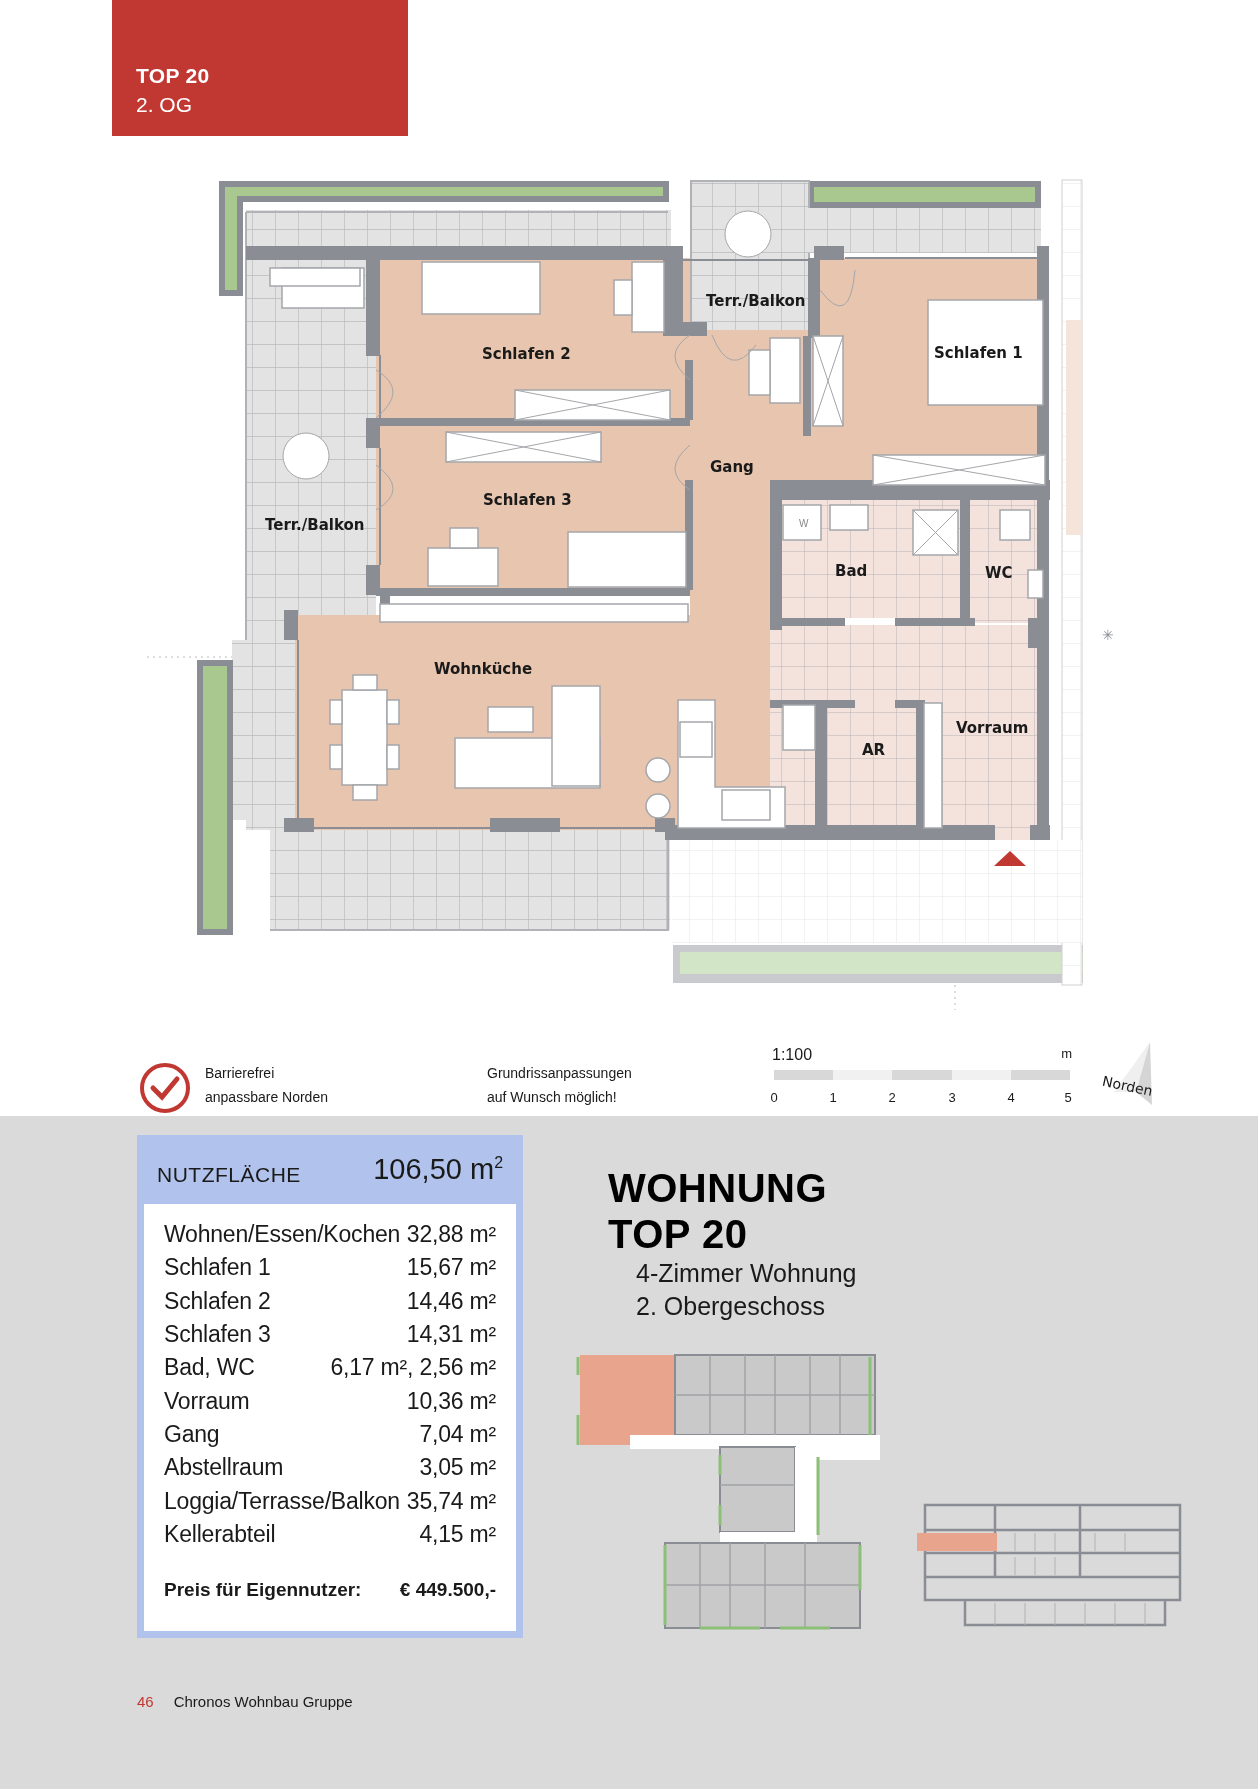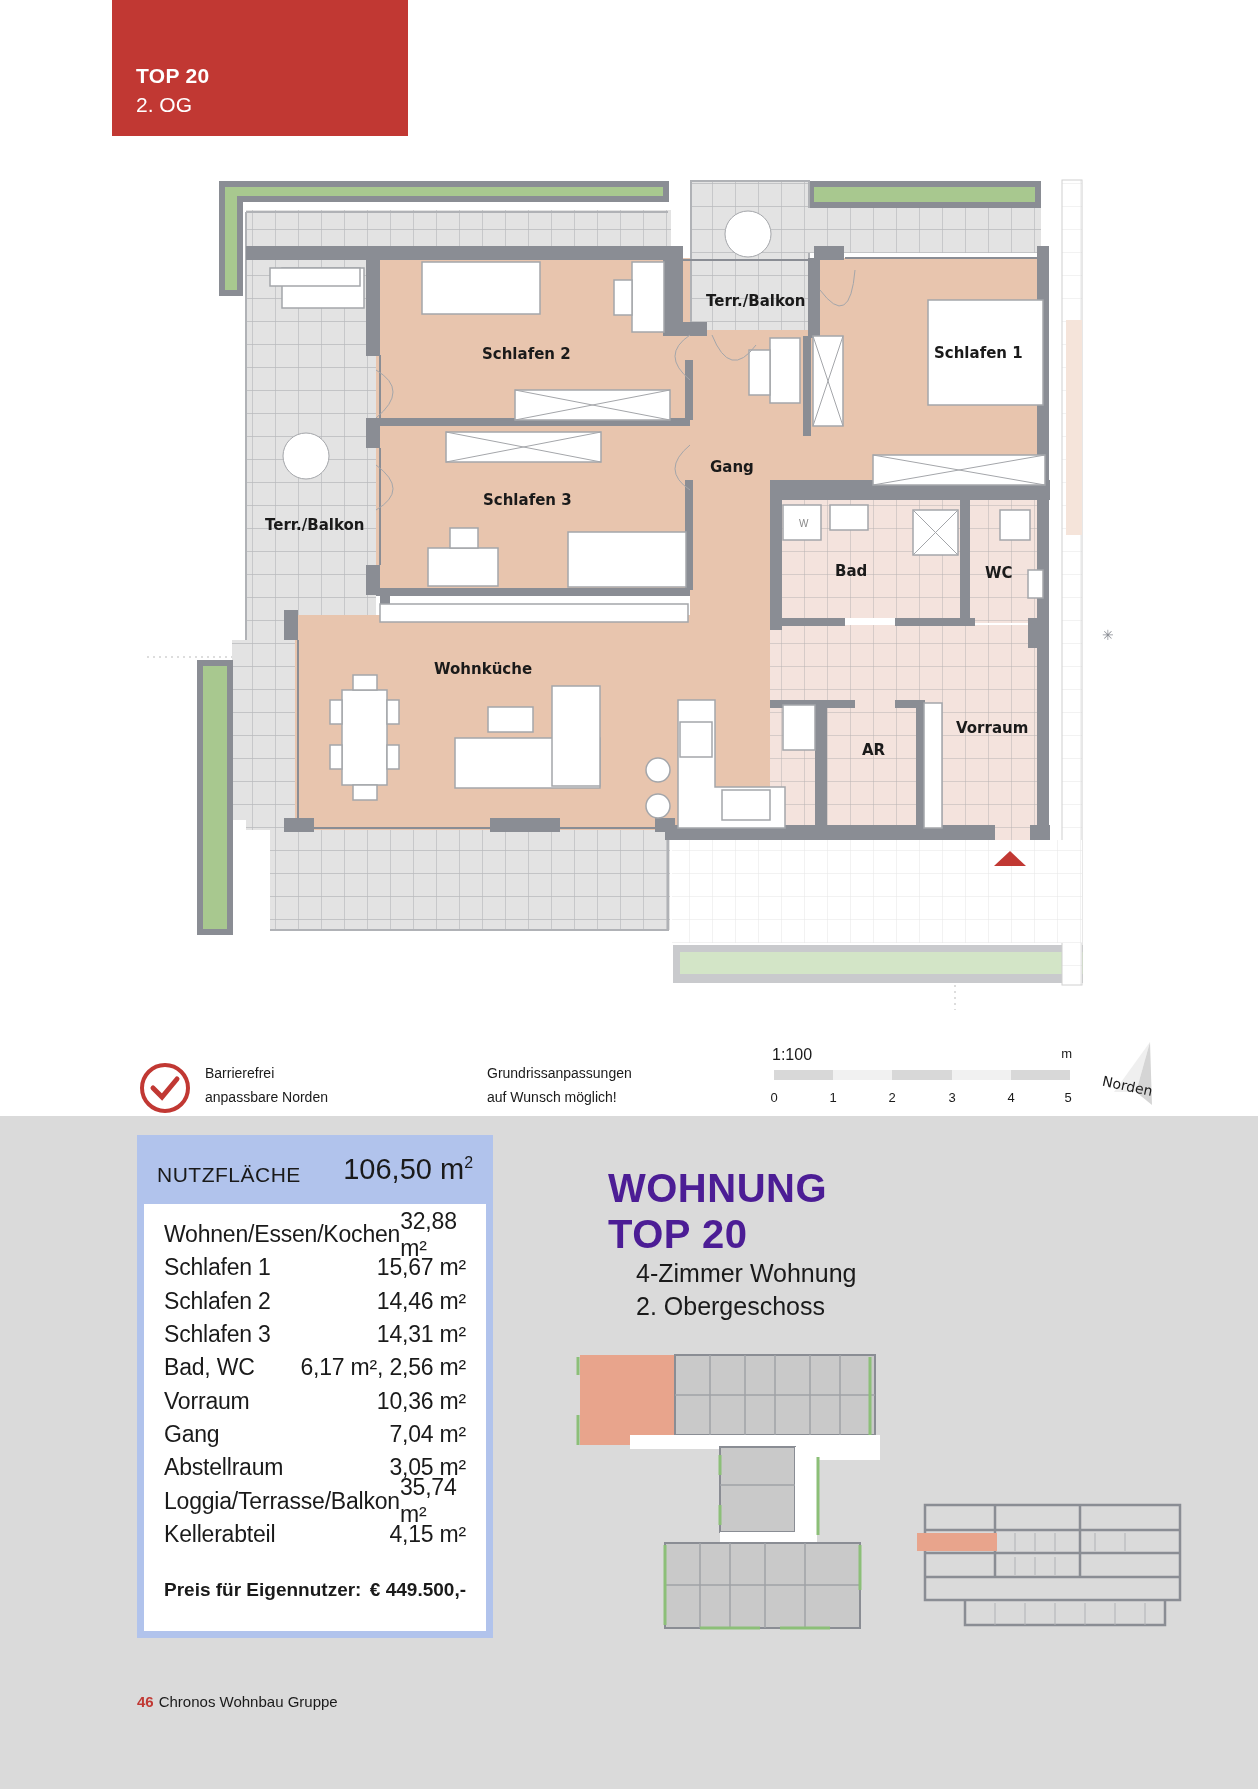--- a/index.html
+++ b/index.html
@@ -12,35 +12,35 @@
   .legend-item { position: absolute; font-size: 14px; line-height: 24px; color: #1a1a1a; }
   .scale { position: absolute; left: 772px; top: 1044px; width: 300px; height: 70px; }
   .scale .ratio { position: absolute; left: 0; top: 2px; font-size: 16px; }
   .scale .unit { position: absolute; right: 0; top: 2px; font-size: 13px; }
   .scale .bar { position: absolute; left: 2px; top: 26px; width: 296px; height: 10px; display: flex; }
   .scale .bar span { flex: 1; }
   .scale .ticks { position: absolute; left: 0; top: 46px; width: 300px; height: 20px; }
   .scale .ticks span { position: absolute; font-size: 13px; transform: translateX(-50%); }
   .north { position: absolute; left: 1098px; top: 1020px; width: 80px; height: 90px; }
   .gray { position: absolute; left: 0; top: 1116px; width: 1258px; height: 673px; background: #dadada; }
-  .card { position: absolute; left: 137px; top: 1135px; width: 356px; height: 503px; background: #b1c3ec; padding: 7px; }
+  .card { position: absolute; left: 137px; top: 1135px; width: 386px; height: 503px; background: #b1c3ec; padding: 7px; }
   .card-inner { position: absolute; left: 7px; top: 69px; right: 7px; bottom: 7px; background: #fff; }
   .card-head { position: absolute; left: 20px; top: 18px; right: 20px; height: 40px; }
   .card-head .lbl { position: absolute; left: 0; top: 10px; font-size: 21px; letter-spacing: 0.5px; }
   .card-head .val { position: absolute; right: 0; top: 0; font-size: 29px; }
   sup { font-size: 0.55em; vertical-align: super; line-height: 0; }
   .rows { position: absolute; left: 20px; right: 20px; top: 14px; }
   .row { height: 33.3px; display: flex; justify-content: space-between; align-items: center; font-size: 23px; letter-spacing: -0.2px; }
   .price { position: absolute; left: 20px; right: 20px; bottom: 30px; display: flex; justify-content: space-between; font-size: 19px; font-weight: bold; }
   .title { position: absolute; left: 608px; top: 1165px; }
-  .title .t1, .title .t2 { color: #4c1d95; font-size: 40px; font-weight: bold; line-height: 46px; letter-spacing: 0.5px; }
+  .title .t1, .title .t2 { color: #000000; font-size: 40px; font-weight: bold; line-height: 46px; letter-spacing: 0.5px; }
   .title .s1, .title .s2 { font-size: 25px; line-height: 33px; color: #1a1a1a; margin-left: 28px; }
   .mini { position: absolute; }
   .footer { position: absolute; left: 137px; top: 1693px; font-size: 15px; }
-  .footer .pg { color: #c13833; margin-right: 5px; font-weight: bold; }
+  .footer .pg { color: #c13833; margin-right: 20px; }
 </style>
 </head>
 <body>
 
 <div class="badge">
   <div class="l1">TOP 20</div>
   <div class="l2">2. OG</div>
 </div>
 
 <svg class="plan" viewBox="0 0 1258 1020" xmlns="http://www.w3.org/2000/svg">

